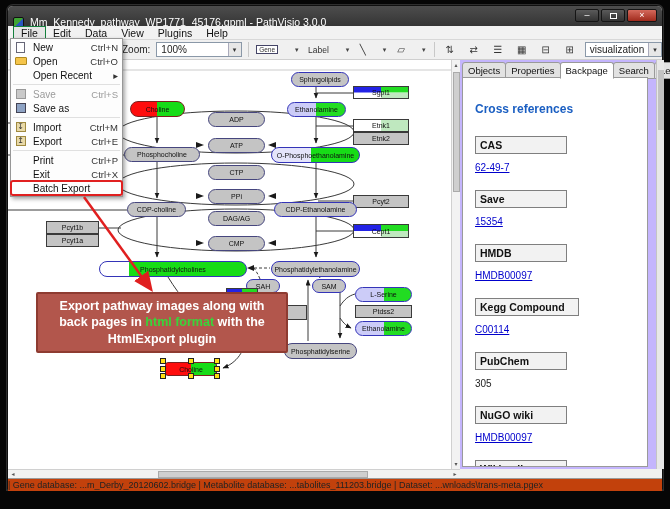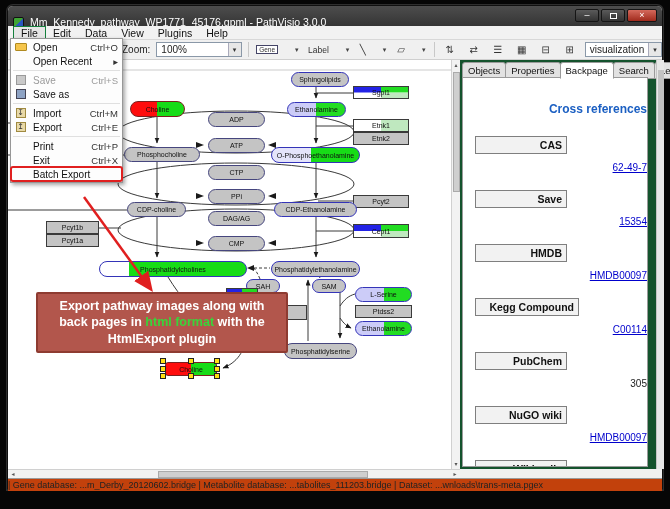--- a/index.html
+++ b/index.html
@@ -65,21 +65,21 @@
              line-height:1.3; text-align:center; padding:4px 6px; z-index:6; }
   .callout .hl { color:#3ad43a;text-align:center; }
 
   .vscroll { position:absolute; left:443px; top:0; width:9px; height:409px; background:#f2f2f2;
              border-left:1px solid #d0d0d0; font-size:6px; color:#555; }
   .vscroll .up, .vscroll .down { position:absolute; left:0; width:100%; height:10px; text-align:center; line-height:10px; }
   .vscroll .down { bottom:0; }
   .vthumb { position:absolute; left:1px; top:12px; width:7px; height:120px; background:#cfcfcf; border:1px solid #aaa; }
 
   
-  .sidepanel { position:absolute; left:452px; top:0; width:196px; height:409px; background:#14532d;text-align:right; }
+  .sidepanel { position:absolute; left:452px; top:0; width:196px; height:409px; background:#c4b5fd; }
   .tabs { position:absolute; left:2px; top:2px; display:flex; }
   .tab { font-size:9.5px; color:#111; padding:2px 5px; background:#e2e2e2; border:1px solid #9a9a9a;
          border-radius:3px 3px 0 0; margin-right:-1px; }
   .tab.active { background:#fff; border-bottom-color:#fff; position:relative; z-index:2; }
   .panel-content { position:absolute; left:2px; top:17px; width:186px; height:390px; background:#fff;
                    border:1px solid #9a9a9a; padding:10px 0 0 12px; overflow:hidden; }
   .xref-heading { color:#1b5fc2; font-weight:bold; font-size:12px; margin:14px 0 20px; }
   .ref-box { width:92px; border:1px solid #7f7f7f; background:#f2f2f2; font-weight:bold; font-size:10.5px;
              color:#111; padding:2px 4px; margin-bottom:8px; }
   .ref-box.wide { width:104px; }
@@ -404,20 +404,27 @@
     </div>
 
     <div class="statusbar">
       <span>| Gene database: ...m_Derby_20120602.bridge | Metabolite database: ...tabolites_111203.bridge | Dataset: ...wnloads\trans-meta.pgex</span>
     </div>
   </div>
 
   <div class="filemenu">
     <div class="mi">
       <span class="micon">
+          <span class="ic-new"></span>
+        </span>
+      <span class="lbl">New</span>
+      <span class="sc">Ctrl+N</span>
+    </div>
+    <div class="mi">
+      <span class="micon">
           <span class="ic-folder"></span>
         </span>
       <span class="lbl">Open</span>
       <span class="sc">Ctrl+O</span>
     </div>
     <div class="mi">
       <span class="micon"></span>
       <span class="lbl">Open Recent</span>
       <span class="sc">▸</span>
     </div>

